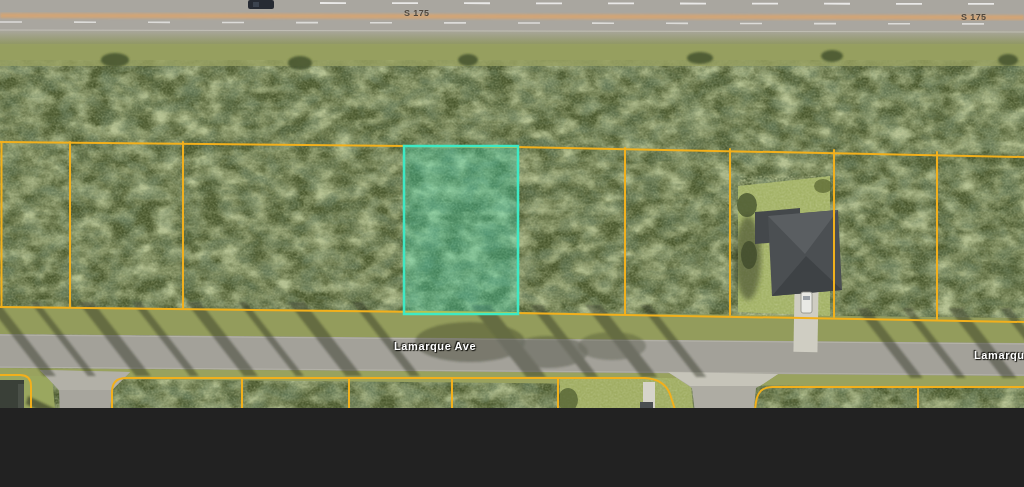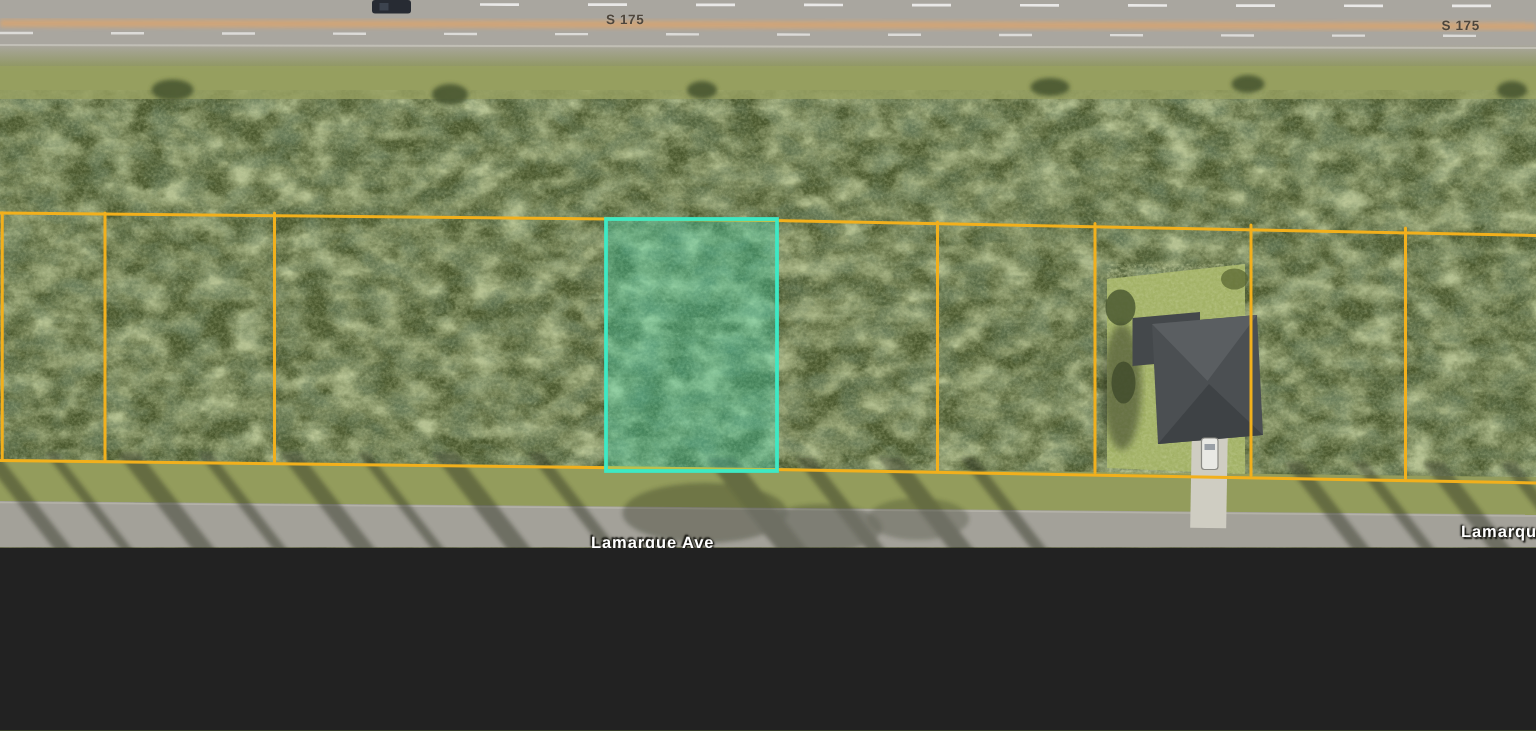--- a/index.html
+++ b/index.html
@@ -1,17 +1,17 @@
 <!DOCTYPE html>
 <html style="--parcel-line: #F2B01C; --highlight-stroke: #3DE9C4; --highlight-fill: rgba(61,233,196,0.30); --street-label-color: #FFFFFF; --highway-label-color: #4E463C;"><head>
 <meta charset="utf-8">
 <style>
   html,body{margin:0;padding:0;background:#222;}
   .screenshot{
-    position:relative;width:1024px;height:365px;overflow:hidden;
+    position:relative;width:1024px;height:408px;overflow:hidden;
     font-family:"Liberation Sans",sans-serif;background:#8a9455;
   }
   .screenshot svg{position:absolute;left:0;top:0;display:block;}
   .map-label{position:absolute;white-space:nowrap;font-weight:bold;pointer-events:none;}
   .street-label{
     color:var(--street-label-color,#fff);font-size:11px;letter-spacing:.6px;
     text-shadow:0 0 2px #14140f,1px 1px 1px #14140f,-1px -1px 1px #14140f;
   }
   .hwy-label{
     color:var(--highway-label-color,#4e463c);font-size:9px;letter-spacing:.4px;
@@ -239,15 +239,15 @@
       <path class="parcel-line" d="M558,379 V487"></path>
       <path class="parcel-line" d="M745,487 L756,402 Q758,387 772,387 L1024,387"></path>
       <path class="parcel-line" d="M918,387 V487"></path>
     </g>
 
     <rect class="highlight-rect" x="404" y="146" width="114" height="168"></rect>
   </svg>
 
   <div class="map-label hwy-label" style="left:404px;top:8px;">S 175</div>
   <div class="map-label hwy-label" style="left:961px;top:12px;">S 175</div>
-  <div class="map-label street-label" style="left:394px;top:356px;">Lamarque Ave</div>
+  <div class="map-label street-label" style="left:394px;top:340px;">Lamarque Ave</div>
   <div class="map-label street-label" style="left:974px;top:349px;">Lamarque</div>
 </div>
 
 </body></html>

